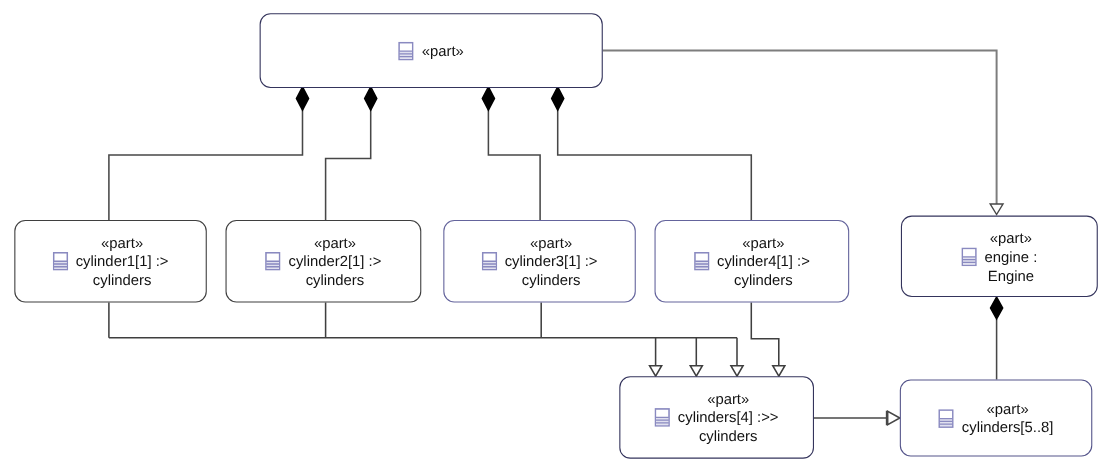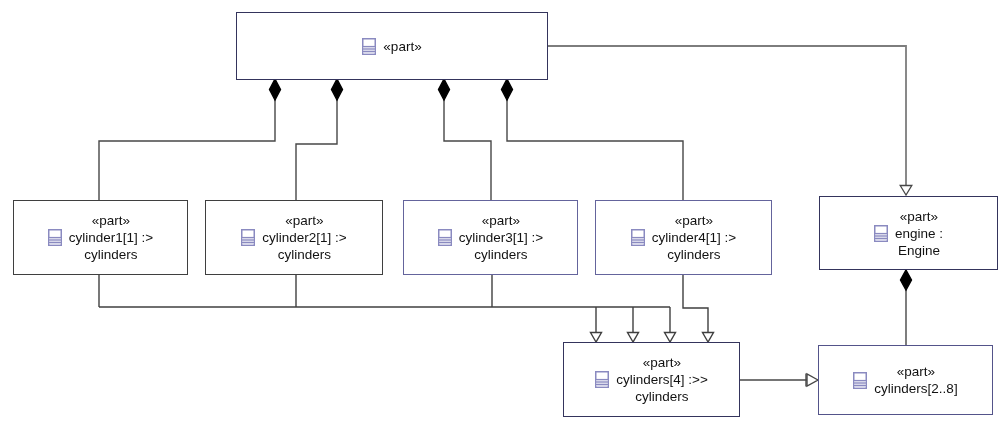--- a/index.html
+++ b/index.html
@@ -2,21 +2,21 @@
 <html><head>
 <meta charset="utf-8">
 <style>
   html,body{margin:0;padding:0;background:#ffffff;}
   .canvas{
     position:relative;width:1007px;height:427px;background:#ffffff;
     font-family:"Liberation Sans", sans-serif;overflow:hidden;
   }
   .edges{position:absolute;left:0;top:0;width:1007px;height:427px;}
   .node{
-    position:absolute;background:#ffffff;border:1.5px solid #34345c;border-radius:0;
+    position:absolute;background:#ffffff;border:1.5px solid #34345c;border-radius:10px;
     display:flex;align-items:center;justify-content:center;gap:7px;
     box-sizing:border-box;color:#121212;font-size:13.5px;line-height:17px;
   }
   .node .txt{text-align:center;white-space:nowrap;}
   .node .part-icon{flex:0 0 auto;display:block;}
   .b-dark{border-color:#34345c;}
   .b-gray{border-color:#3f3f3f;}
   .b-purple{border-color:#64649c;}
   .b-mid{border-color:#54548a;}
   .n0{left:236px;top:12px;width:312px;height:68px;}
@@ -206,17 +206,17 @@
       <rect x="0.75" y="0.75" width="12.5" height="15.5" fill="#ffffff" stroke="#8a8ac0" stroke-width="1.5"></rect>
       <rect x="1.5" y="8.5" width="11" height="7" fill="#e0e0ef"></rect>
       <g stroke="#8a8ac0" stroke-width="1.2">
         <line x1="1" y1="8.5" x2="13" y2="8.5"></line>
           <line x1="1" y1="11" x2="13" y2="11"></line>
           <line x1="1" y1="13.5" x2="13" y2="13.5"></line>
       </g>
     </svg>
     <div class="txt">
       <div>«part»</div>
-      <div>cylinders[2..8]</div>
+      <div>cylinders[5..8]</div>
     </div>
   </div>
 
 </div>
 
 </body></html>

